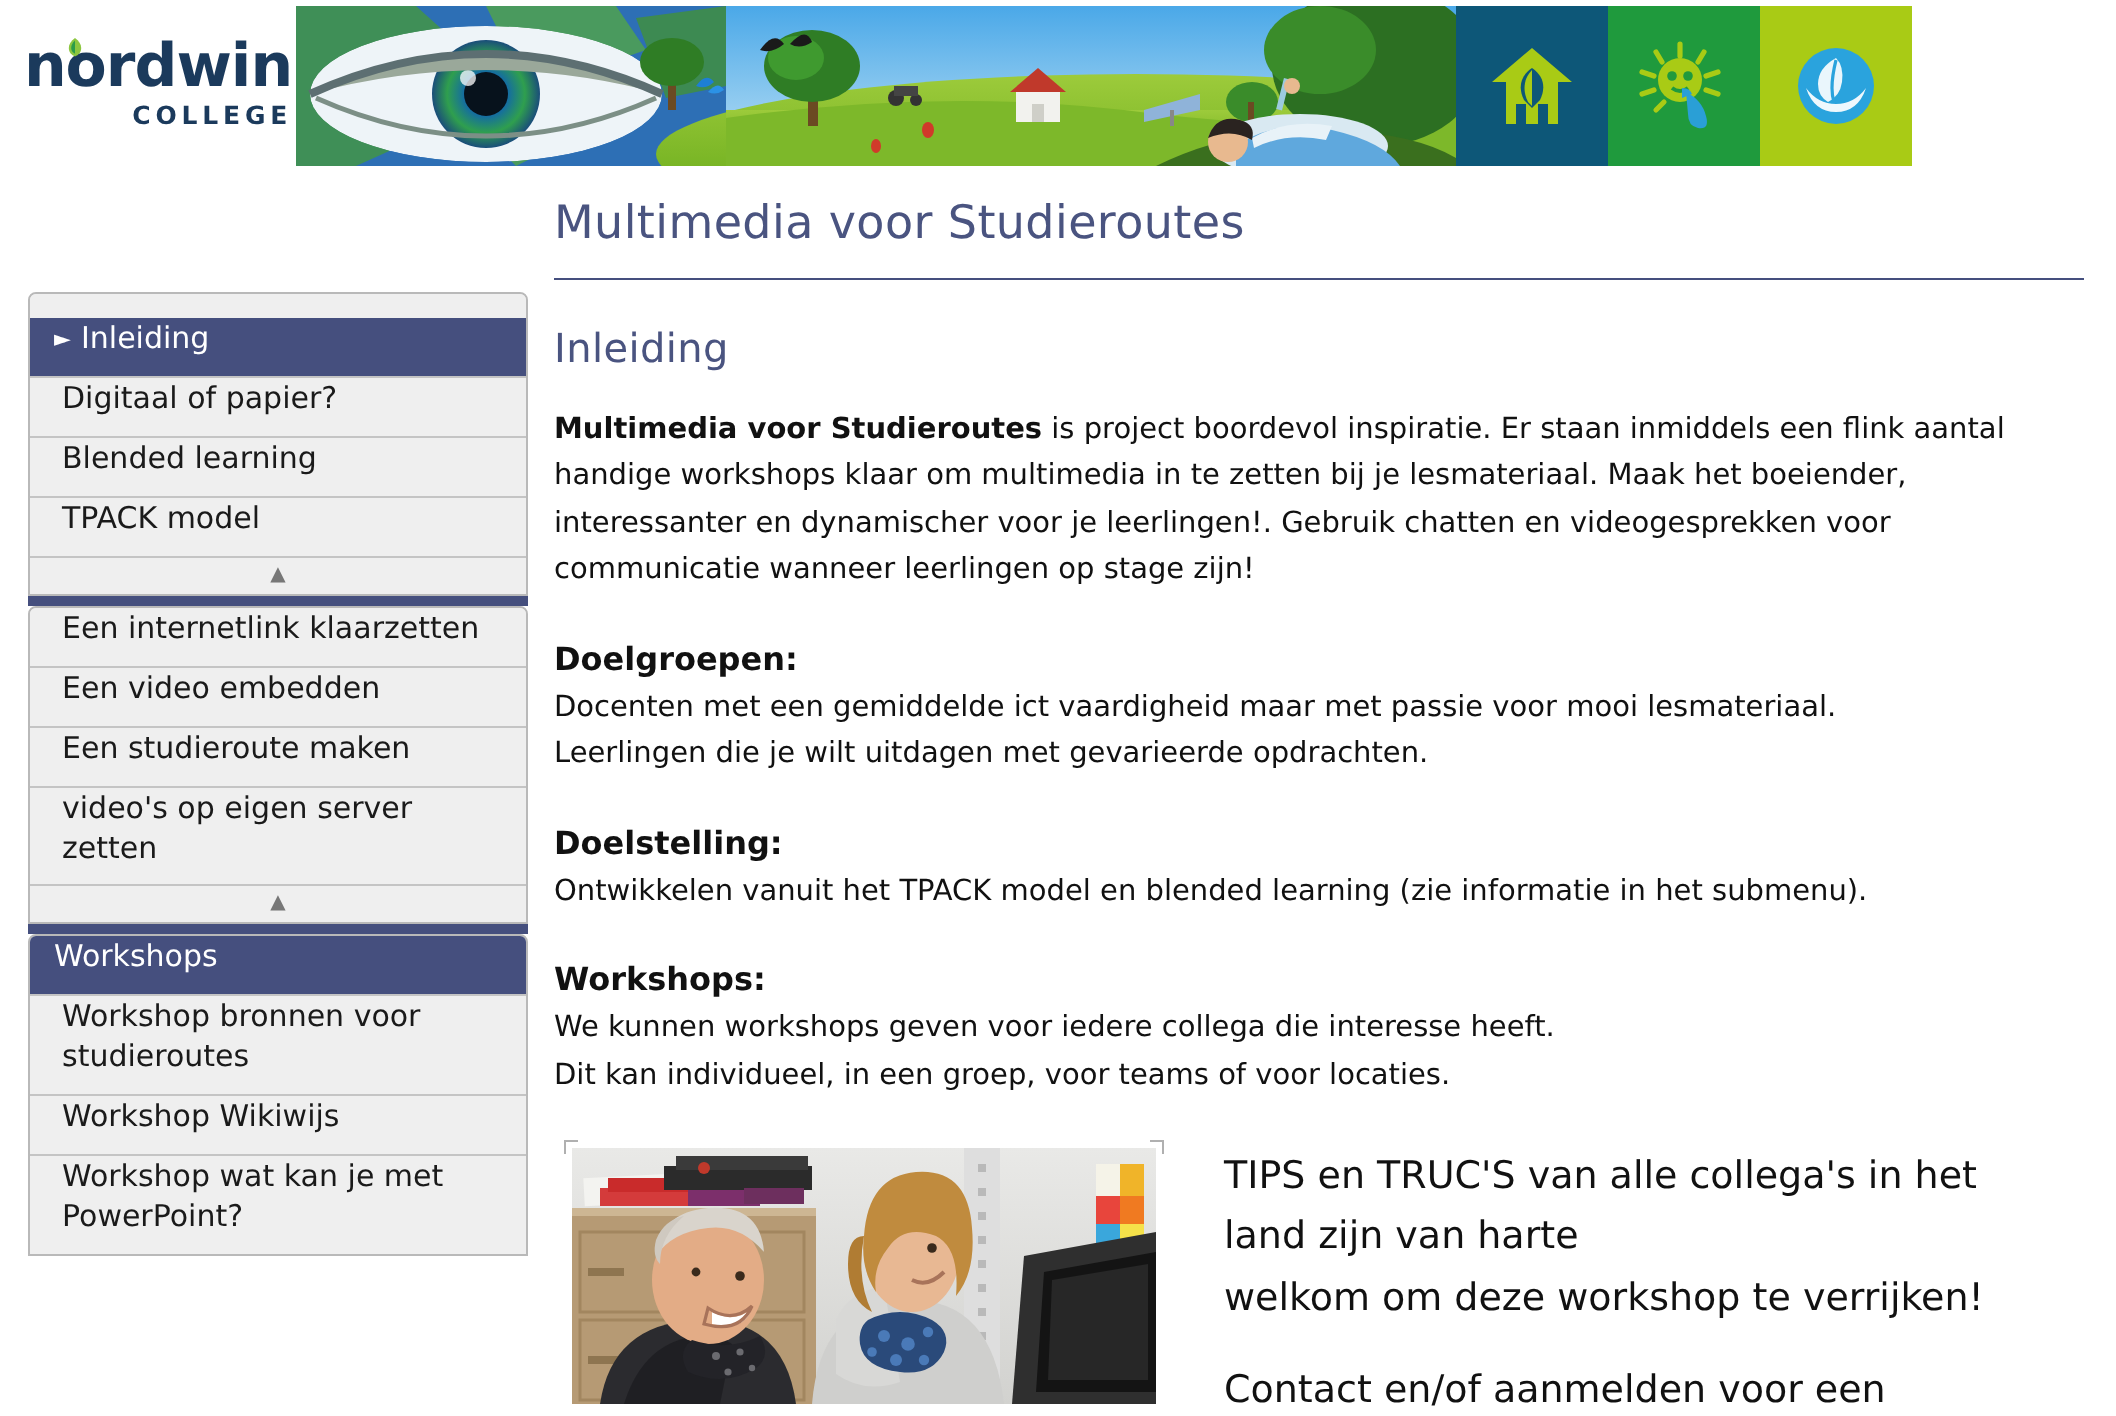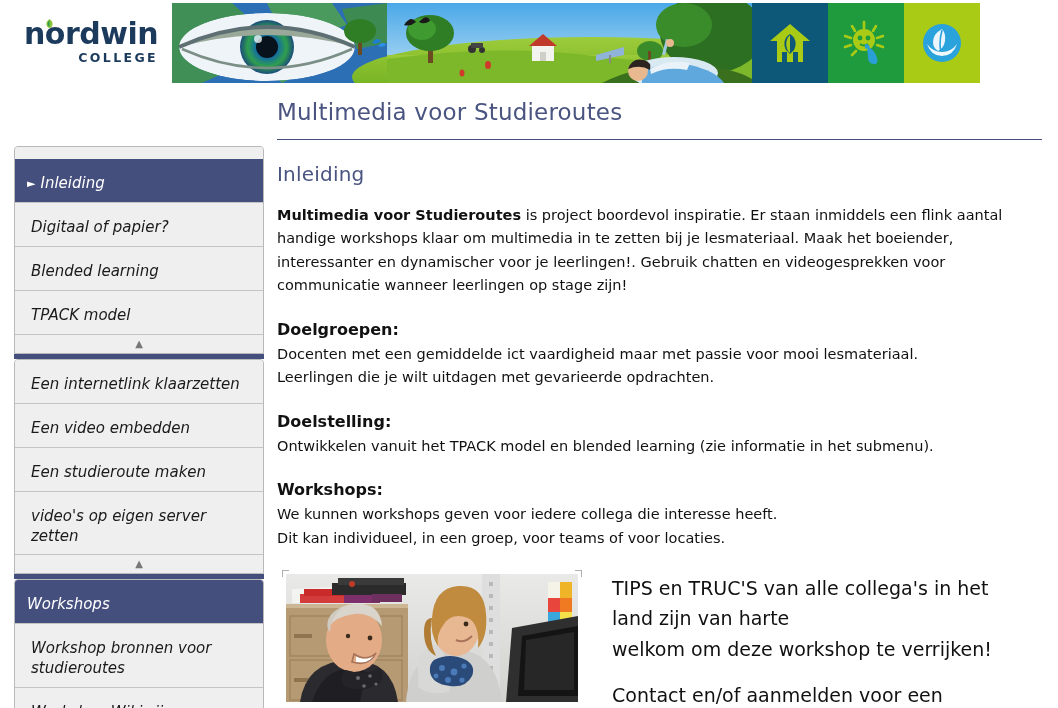--- a/index.html
+++ b/index.html
@@ -12,21 +12,21 @@
   }
   .page { position: relative; width: 1058px; height: 708px; background:#fff; }
 
   
   .header {
     position: absolute; left: 0; top: 0; width: 1058px; height: 84px;
     background: #ffffff;
     display: flex; align-items: stretch;
   }
   .logo-zone {
-    width: 172px; height: 84px; background: #ffffff;
+    width: 148px; height: 84px; background: #ffffff;
     display: flex; align-items: center; justify-content: center;
     padding-left: 10px;
   }
   .logo { position: relative; text-align: left; line-height: 1; }
   .logo-word {
     font-family: "DejaVu Sans", "Liberation Sans", sans-serif;
     font-size: 30px; font-weight: bold; color: #1b3a5c;
     letter-spacing: -0.5px; position: relative; display: block;
   }
   .logo-dot {
@@ -52,27 +52,26 @@
   }
   .menu-box {
     border: 1px solid #b9b9b9;
     border-radius: 4px 4px 0 0;
     background: #efefef;
     overflow: hidden;
     margin-bottom: 0;
   }
   .menu-cap { height: 12px; background: #efefef; }
   .menu-item {
-    padding: 15px 12px 8px 16px;
+    padding: 1px 12px 8px 16px;
     font-size: 15px; color: #1a1a1a;
     background: #efefef;
     border-top: 1px solid #c4c4c4;
     line-height: 1.33;
     cursor: pointer;
-    font-style: italic;
   }
   .menu-item:first-of-type { border-top: none; }
   .menu-item.active {
     background: #454f7e; color: #ffffff;
     border-top: none;
     padding-left: 12px;
   }
   .menu-item.active .caret { font-size: 11px; margin-right: 5px; vertical-align: 1px; }
   .menu-collapse {
     border-top: 1px solid #c4c4c4;

